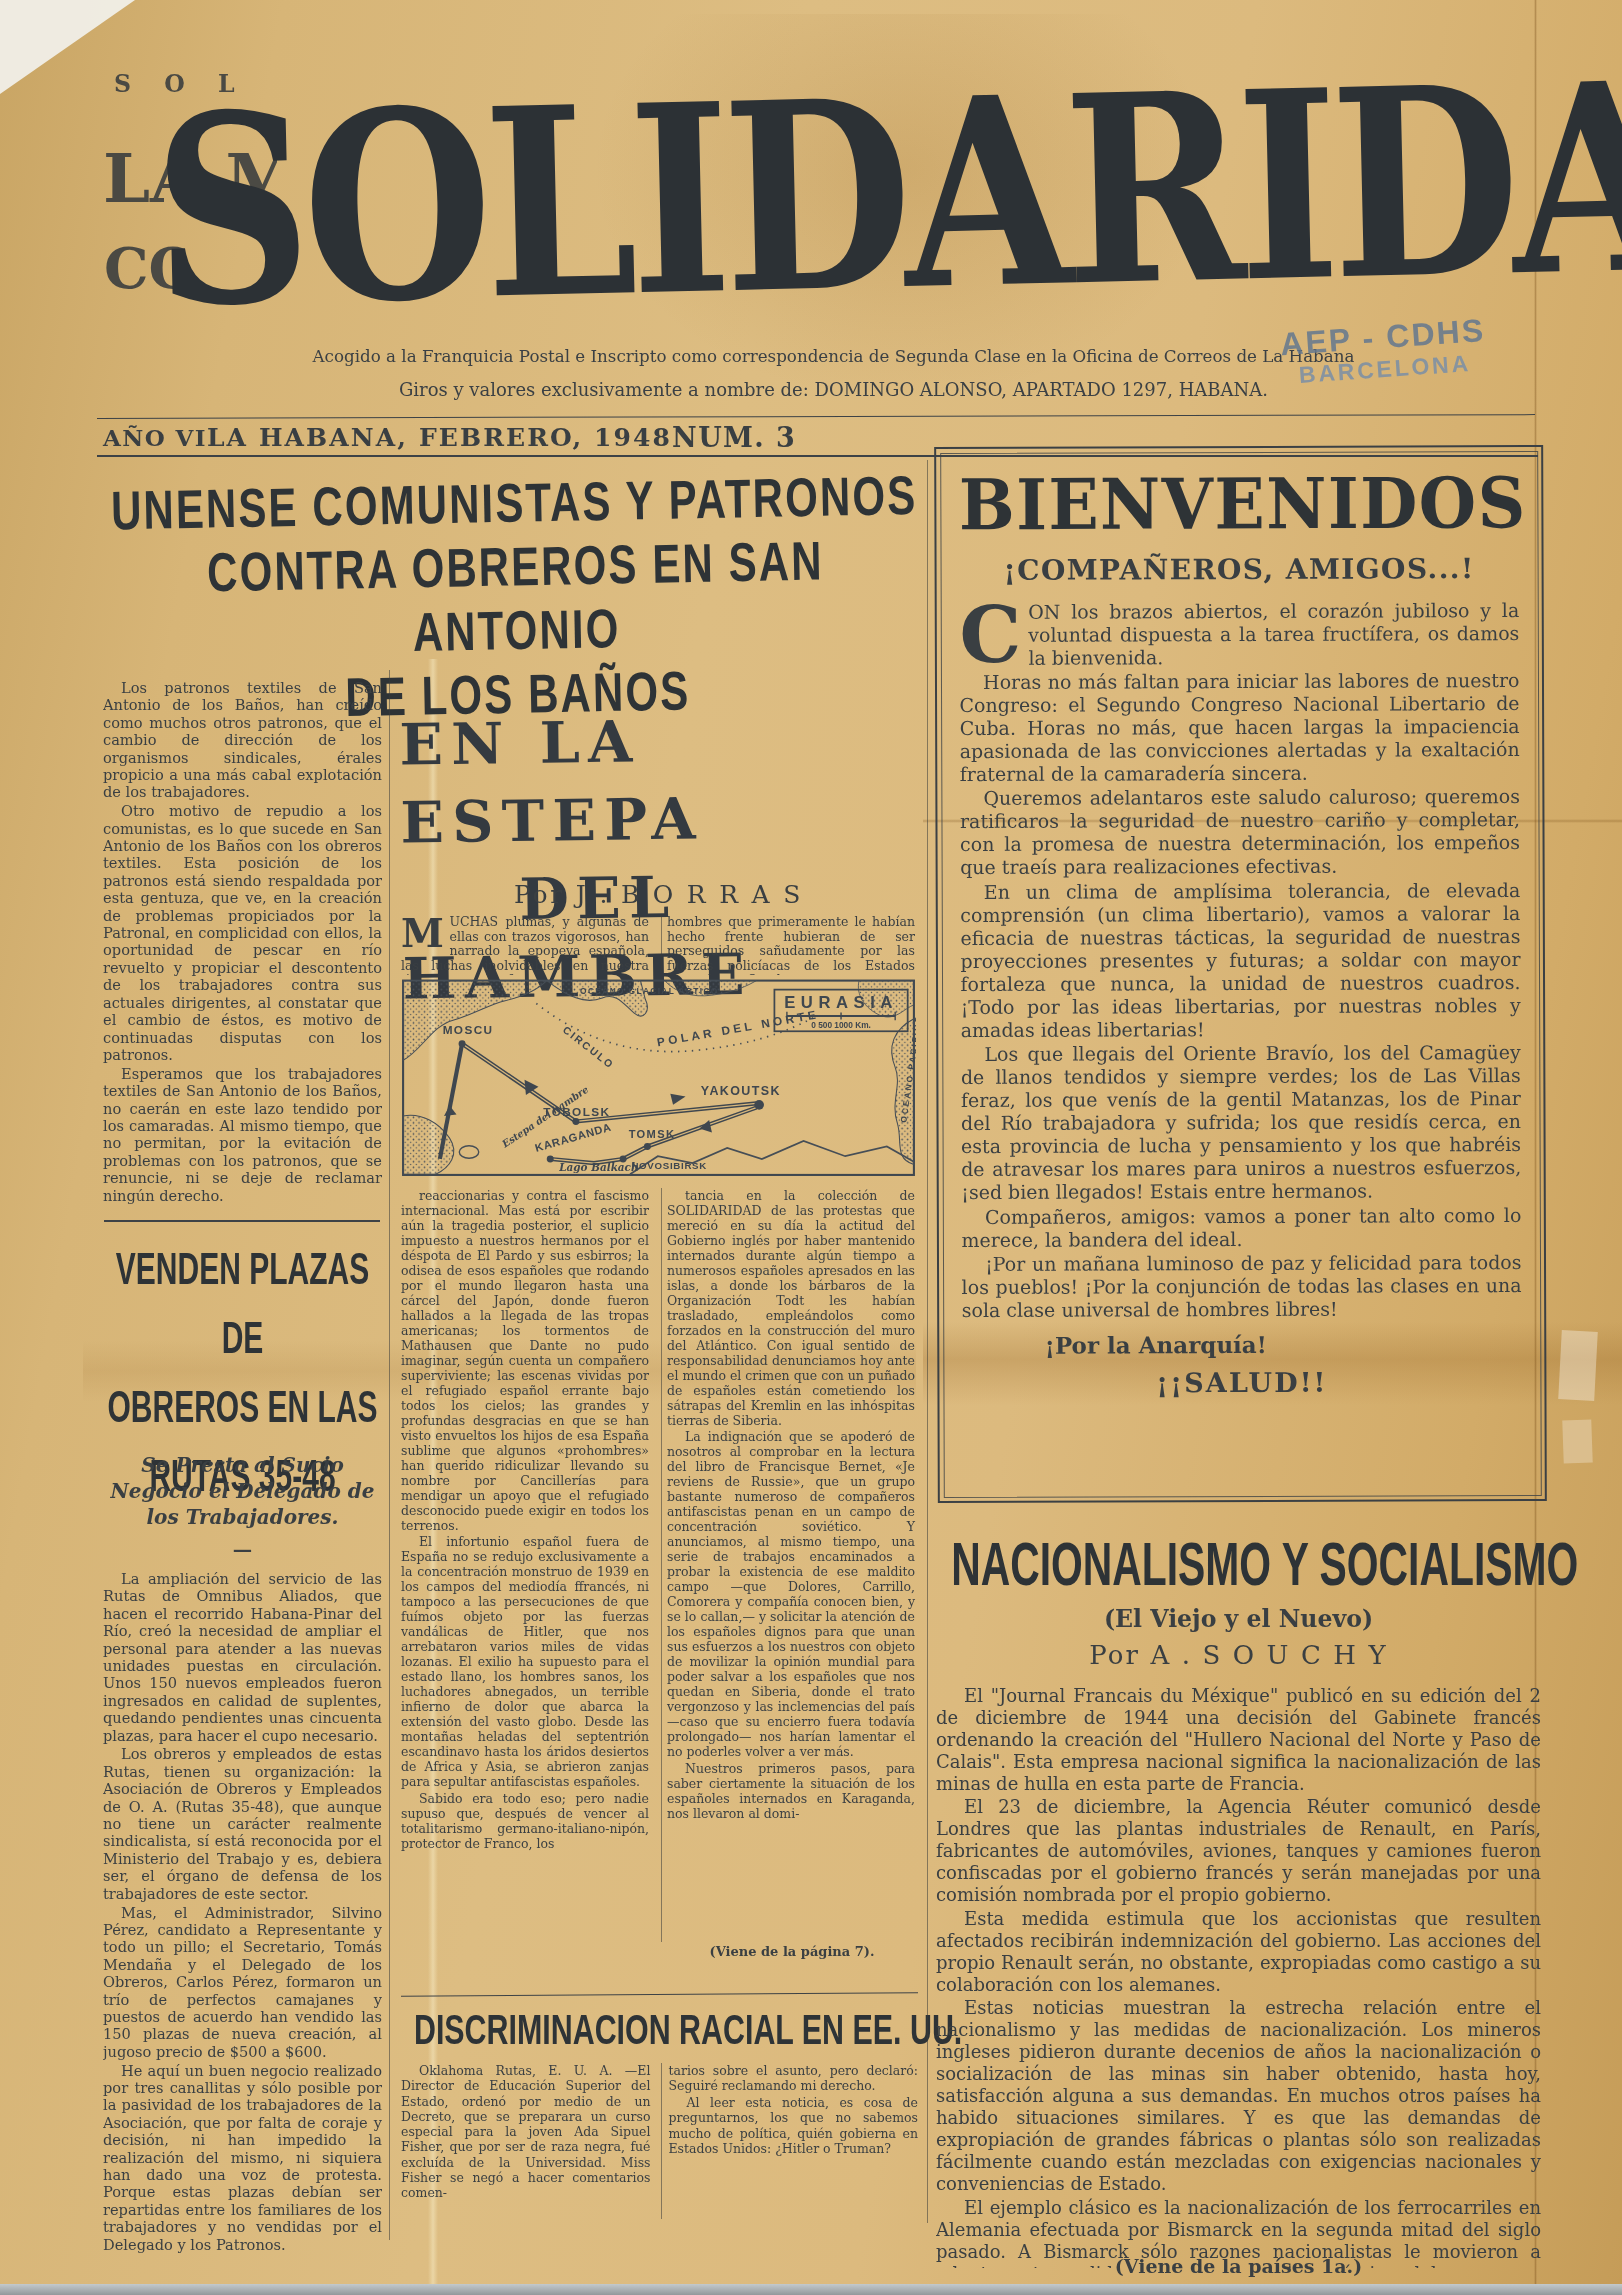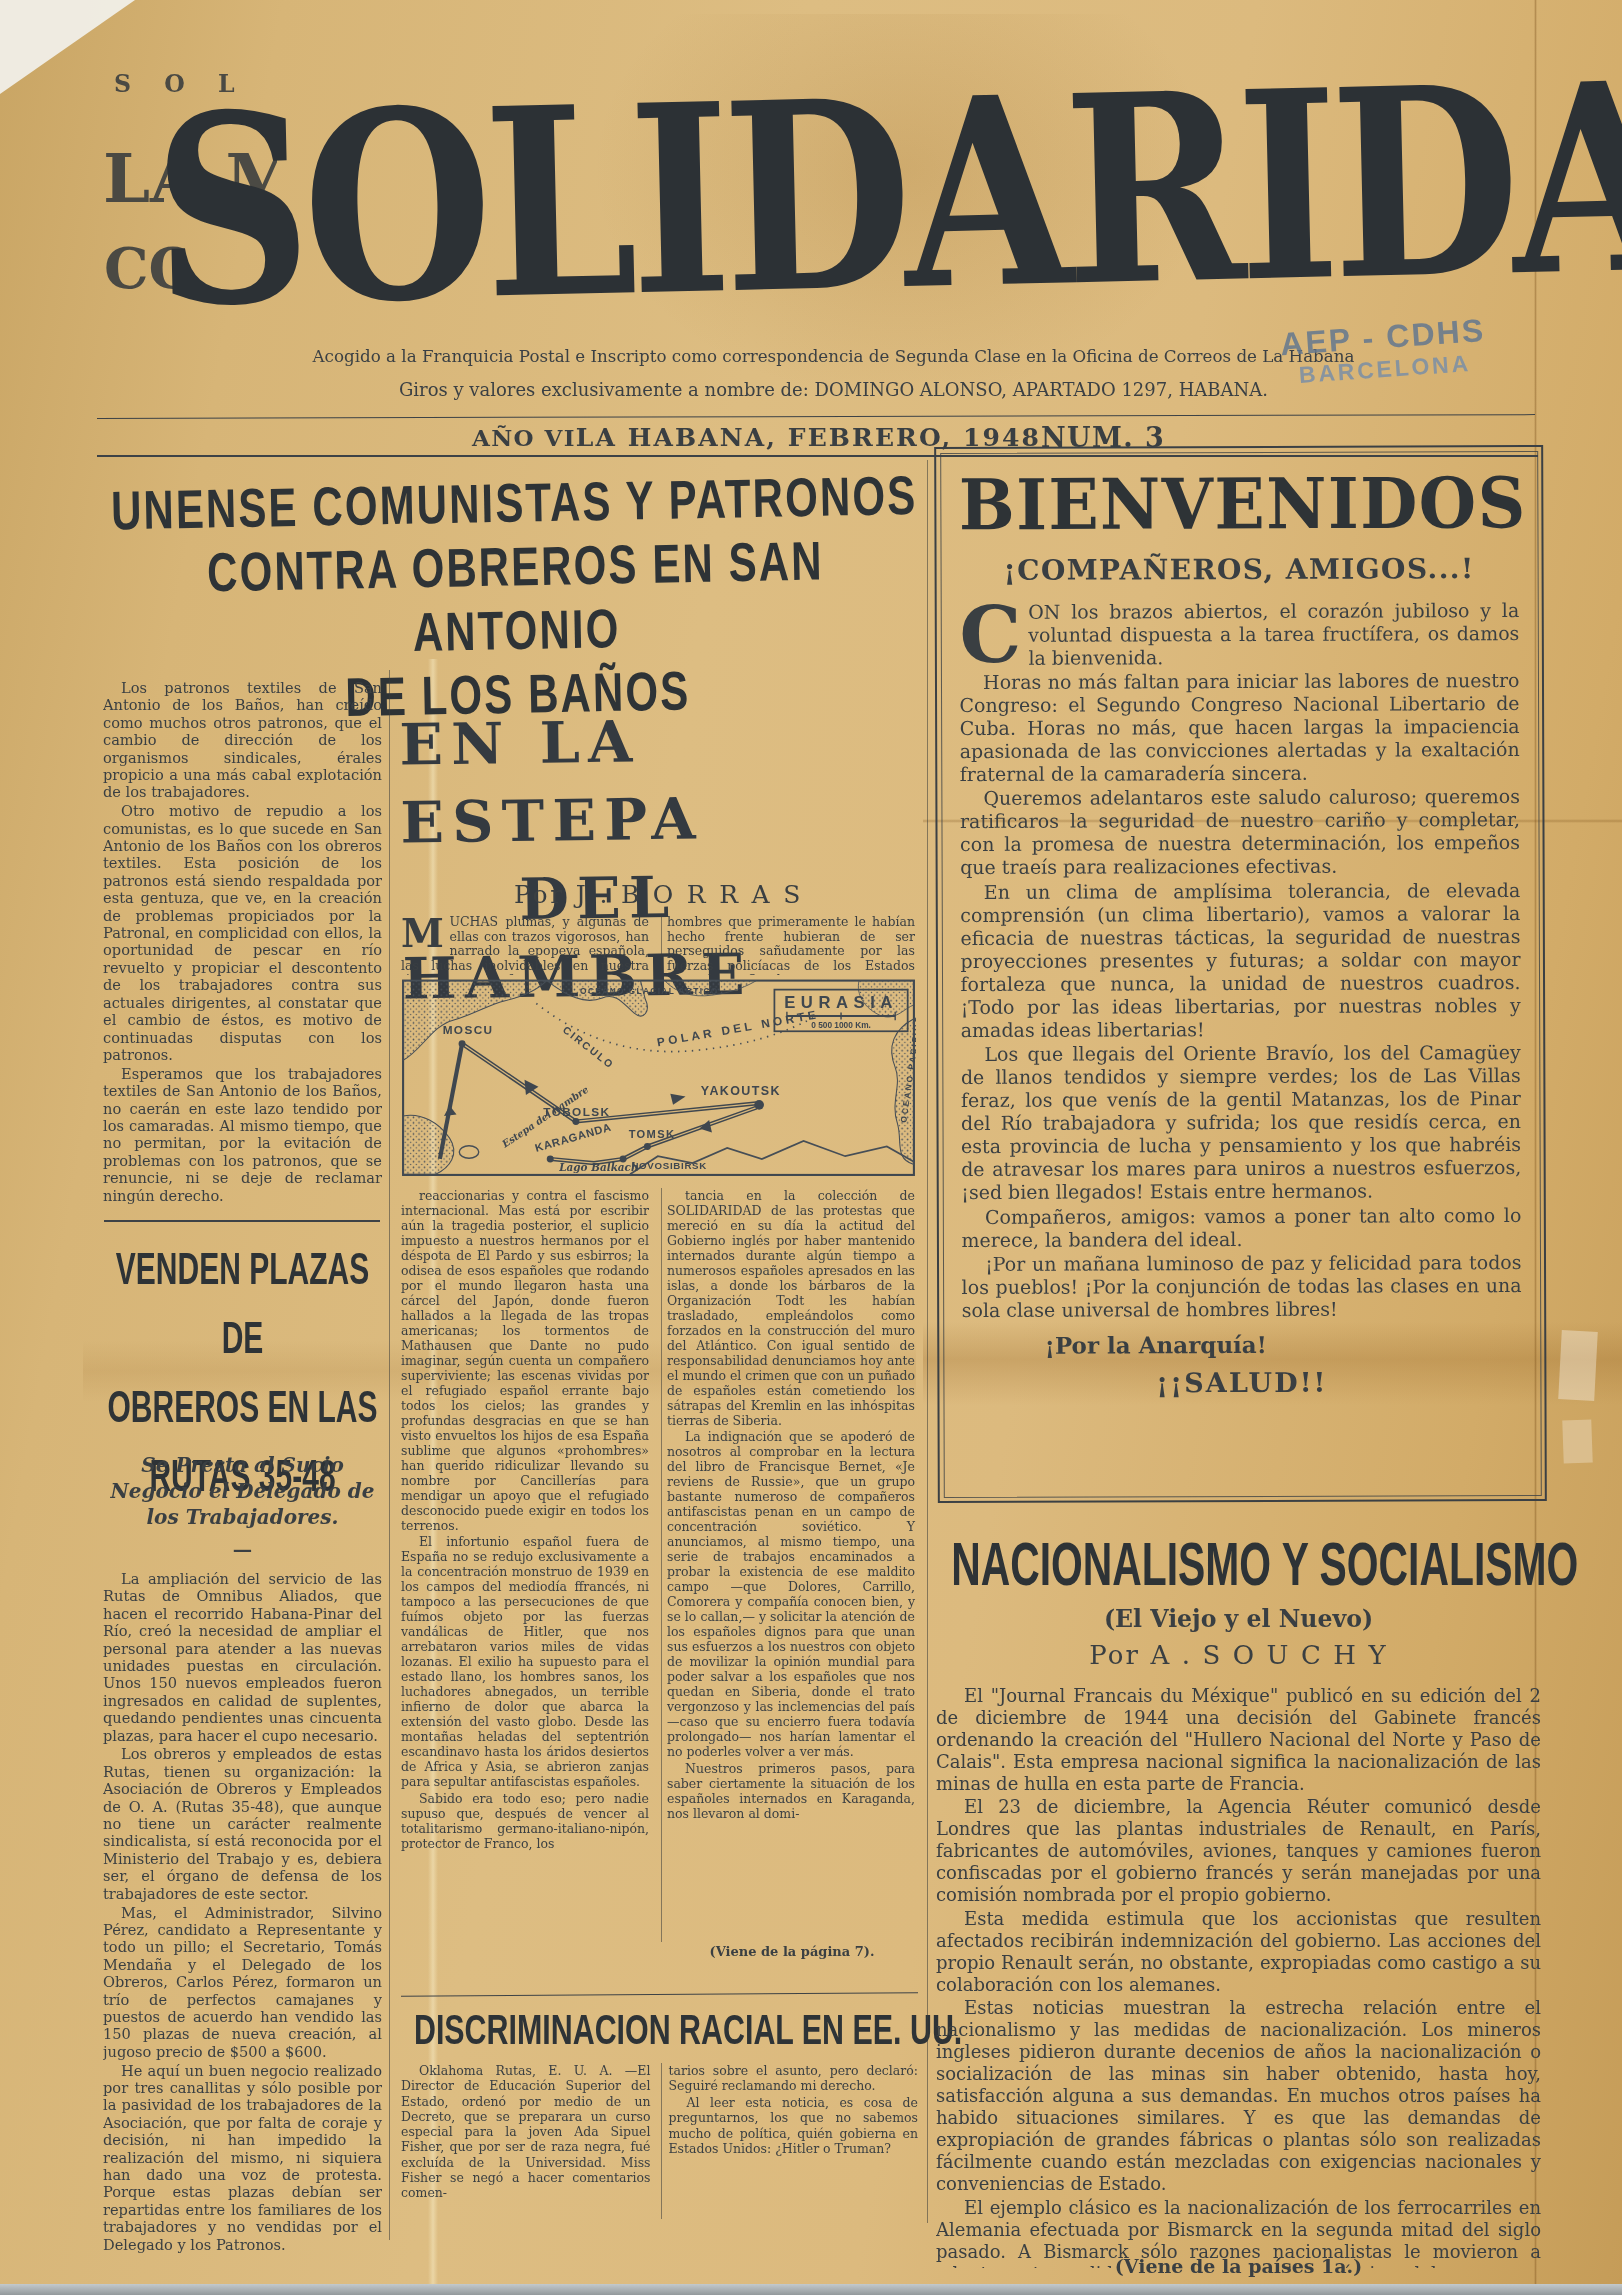--- a/index.html
+++ b/index.html
@@ -20,21 +20,21 @@
 
   .abs{position:absolute;}
   .rule{position:absolute;background:#3d4246;}
   .vrule{position:absolute;width:1.4px;background:rgba(58,60,58,.55);}
 
   .mast-title{font-weight:700;font-size:236px;letter-spacing:-8.3px;color:#2c3135;white-space:nowrap;
     transform:rotate(-1.3deg) scale(0.92,1.10);transform-origin:left top;line-height:1;}
   .frag{color:#33383c;font-weight:700;overflow:hidden;white-space:nowrap;opacity:.85;margin-top:6px;}
   .sub{ text-align:center;color:#3b4044;}
   .stamp{color:#64788f;opacity:.85;font-family:"Liberation Sans",sans-serif;font-weight:700;text-align:center;transform:rotate(-4deg);}
-  .dateline{display:flex;justify-content:center;align-items:center;font-weight:700;}
+  .dateline{display:flex;justify-content:flex-start;align-items:center;font-weight:700;}
 
   .stencil{font-family:"Liberation Sans",sans-serif;font-weight:700;color:#2e3336;text-align:center;}
   .serifhead{font-weight:700;color:#343a40;}
 
   .body-col p{margin:0;text-align:justify;text-indent:18px;}
   .body-col p+p{margin-top:1.4px;}
   .dc::first-letter{float:left;font-size:4.1em;line-height:.78;padding:4.2px 7px 0 0;font-weight:700;}
   .dc-m::first-letter{float:left;font-size:3.1em;line-height:.8;padding:2.8px 5.6px 0 0;font-weight:700;}
   .center{text-align:center;}
   .nowrap{white-space:nowrap;}

